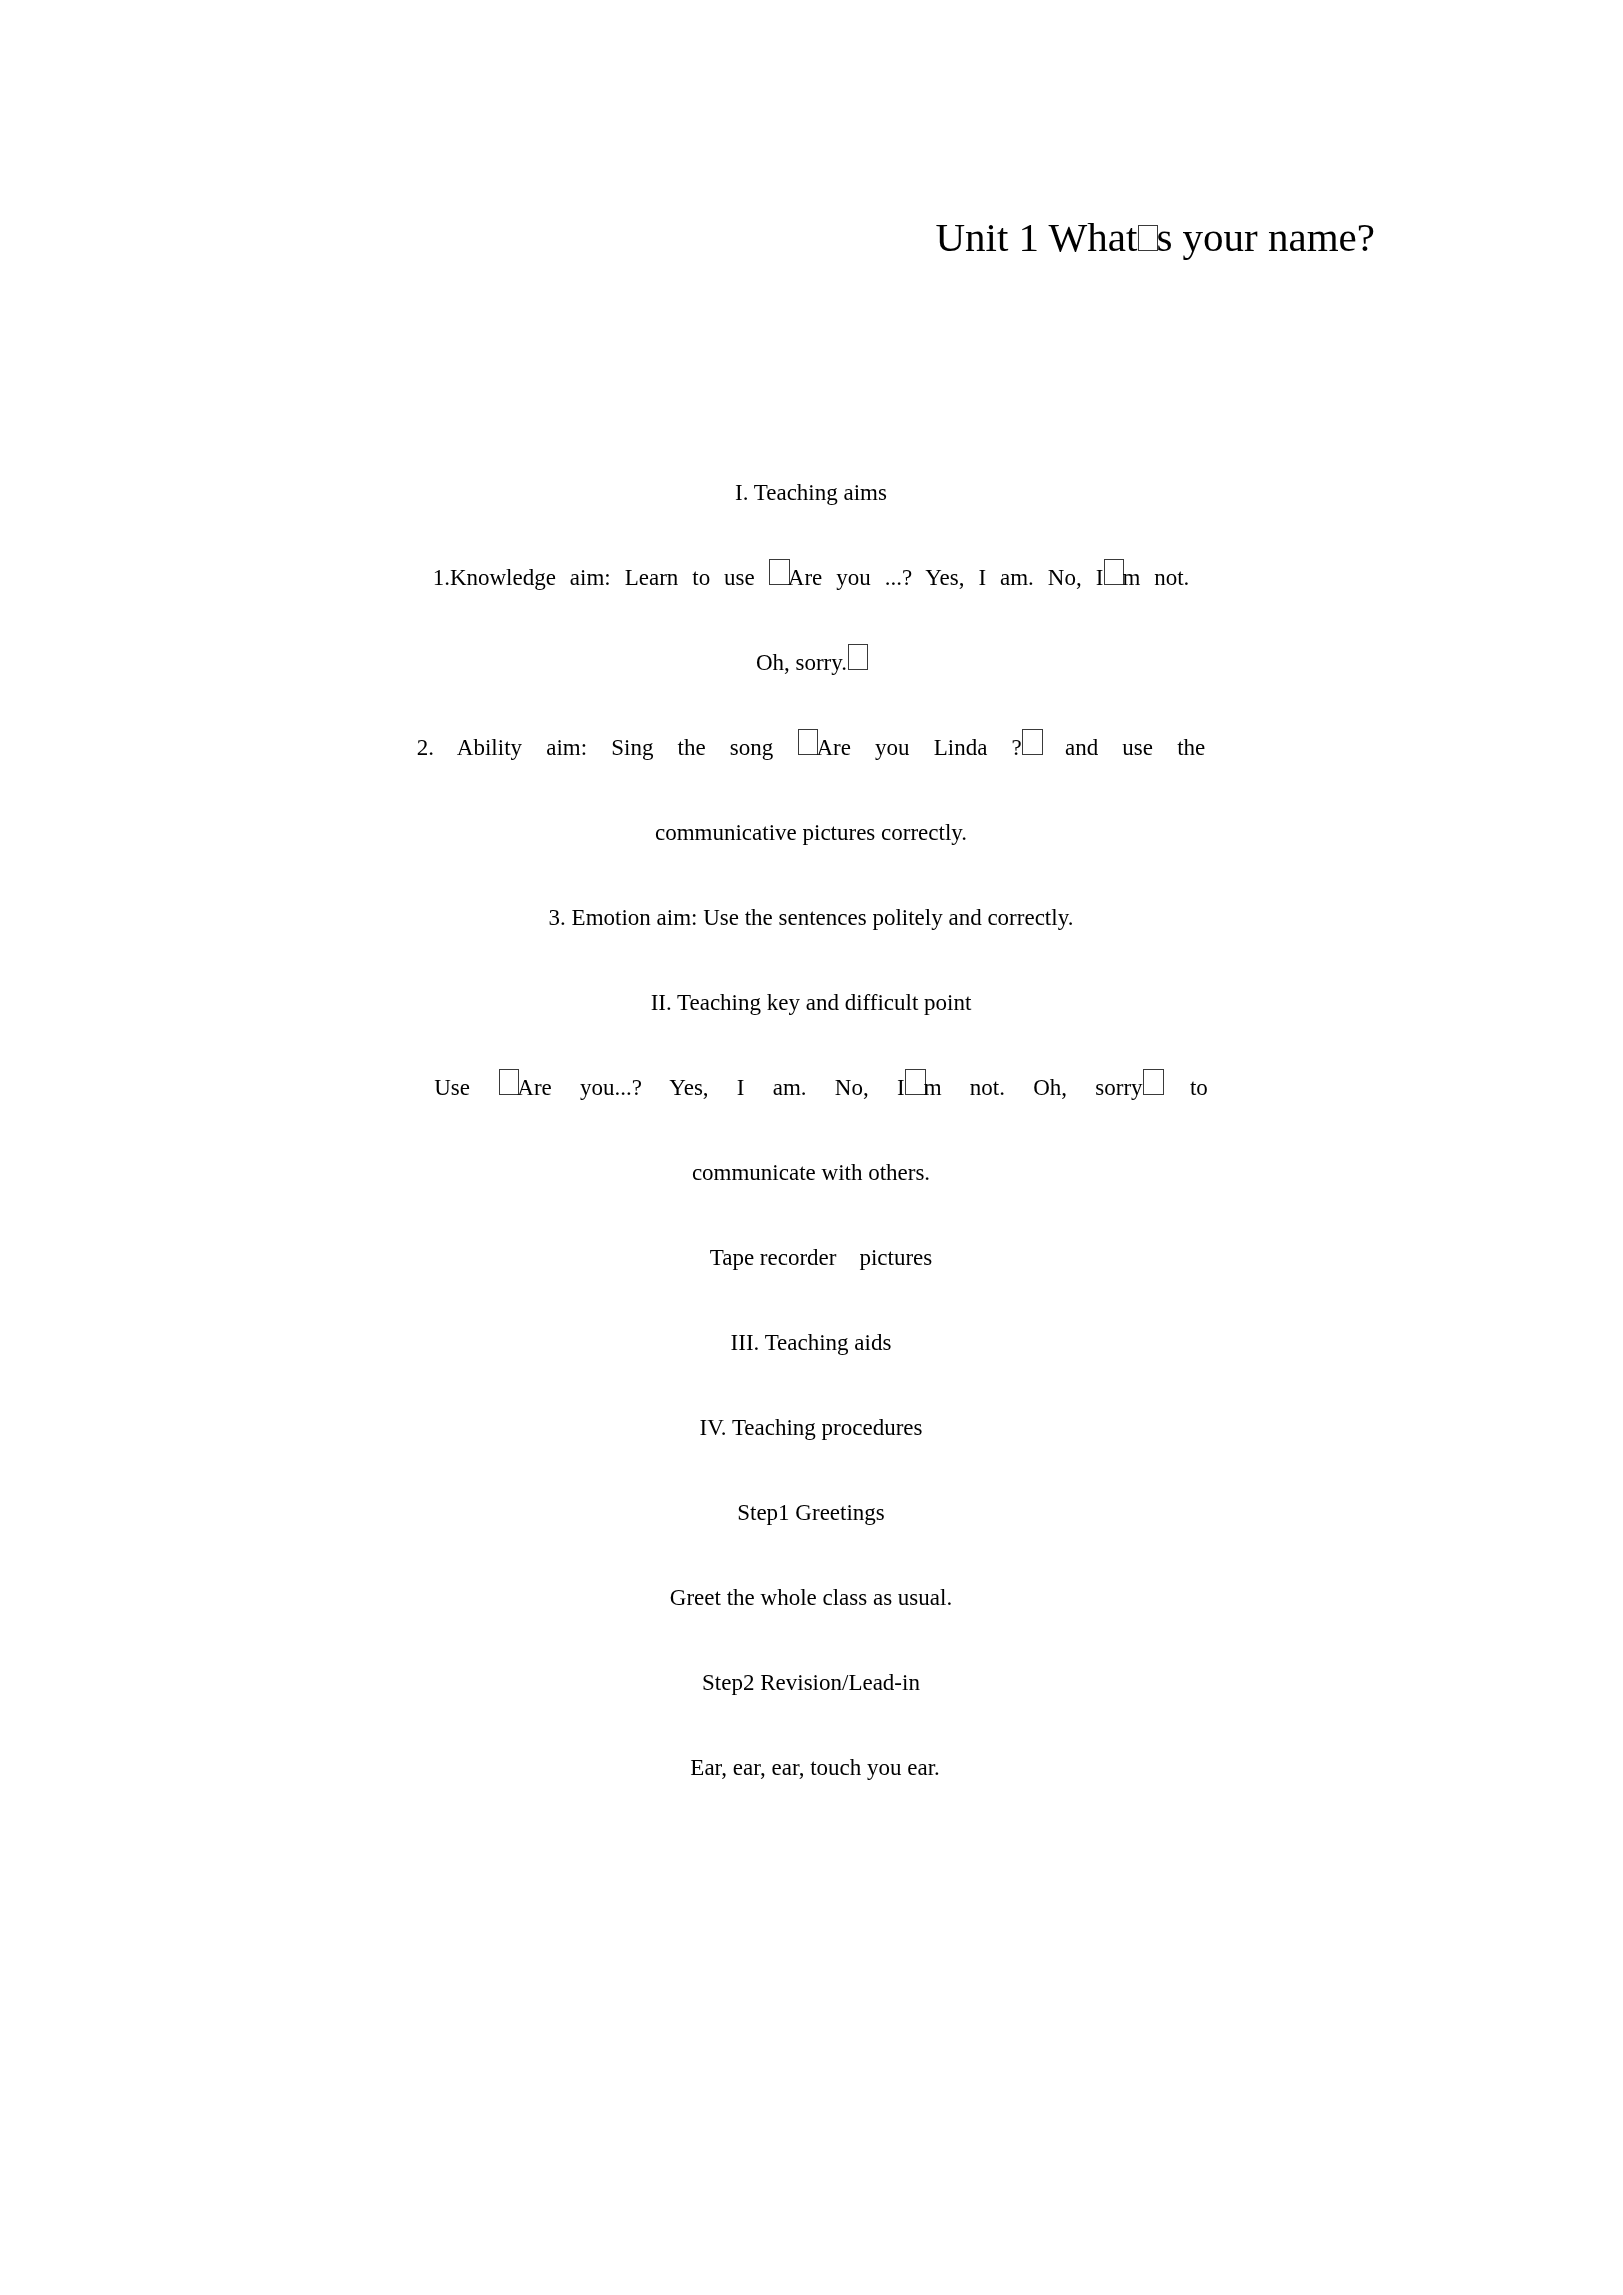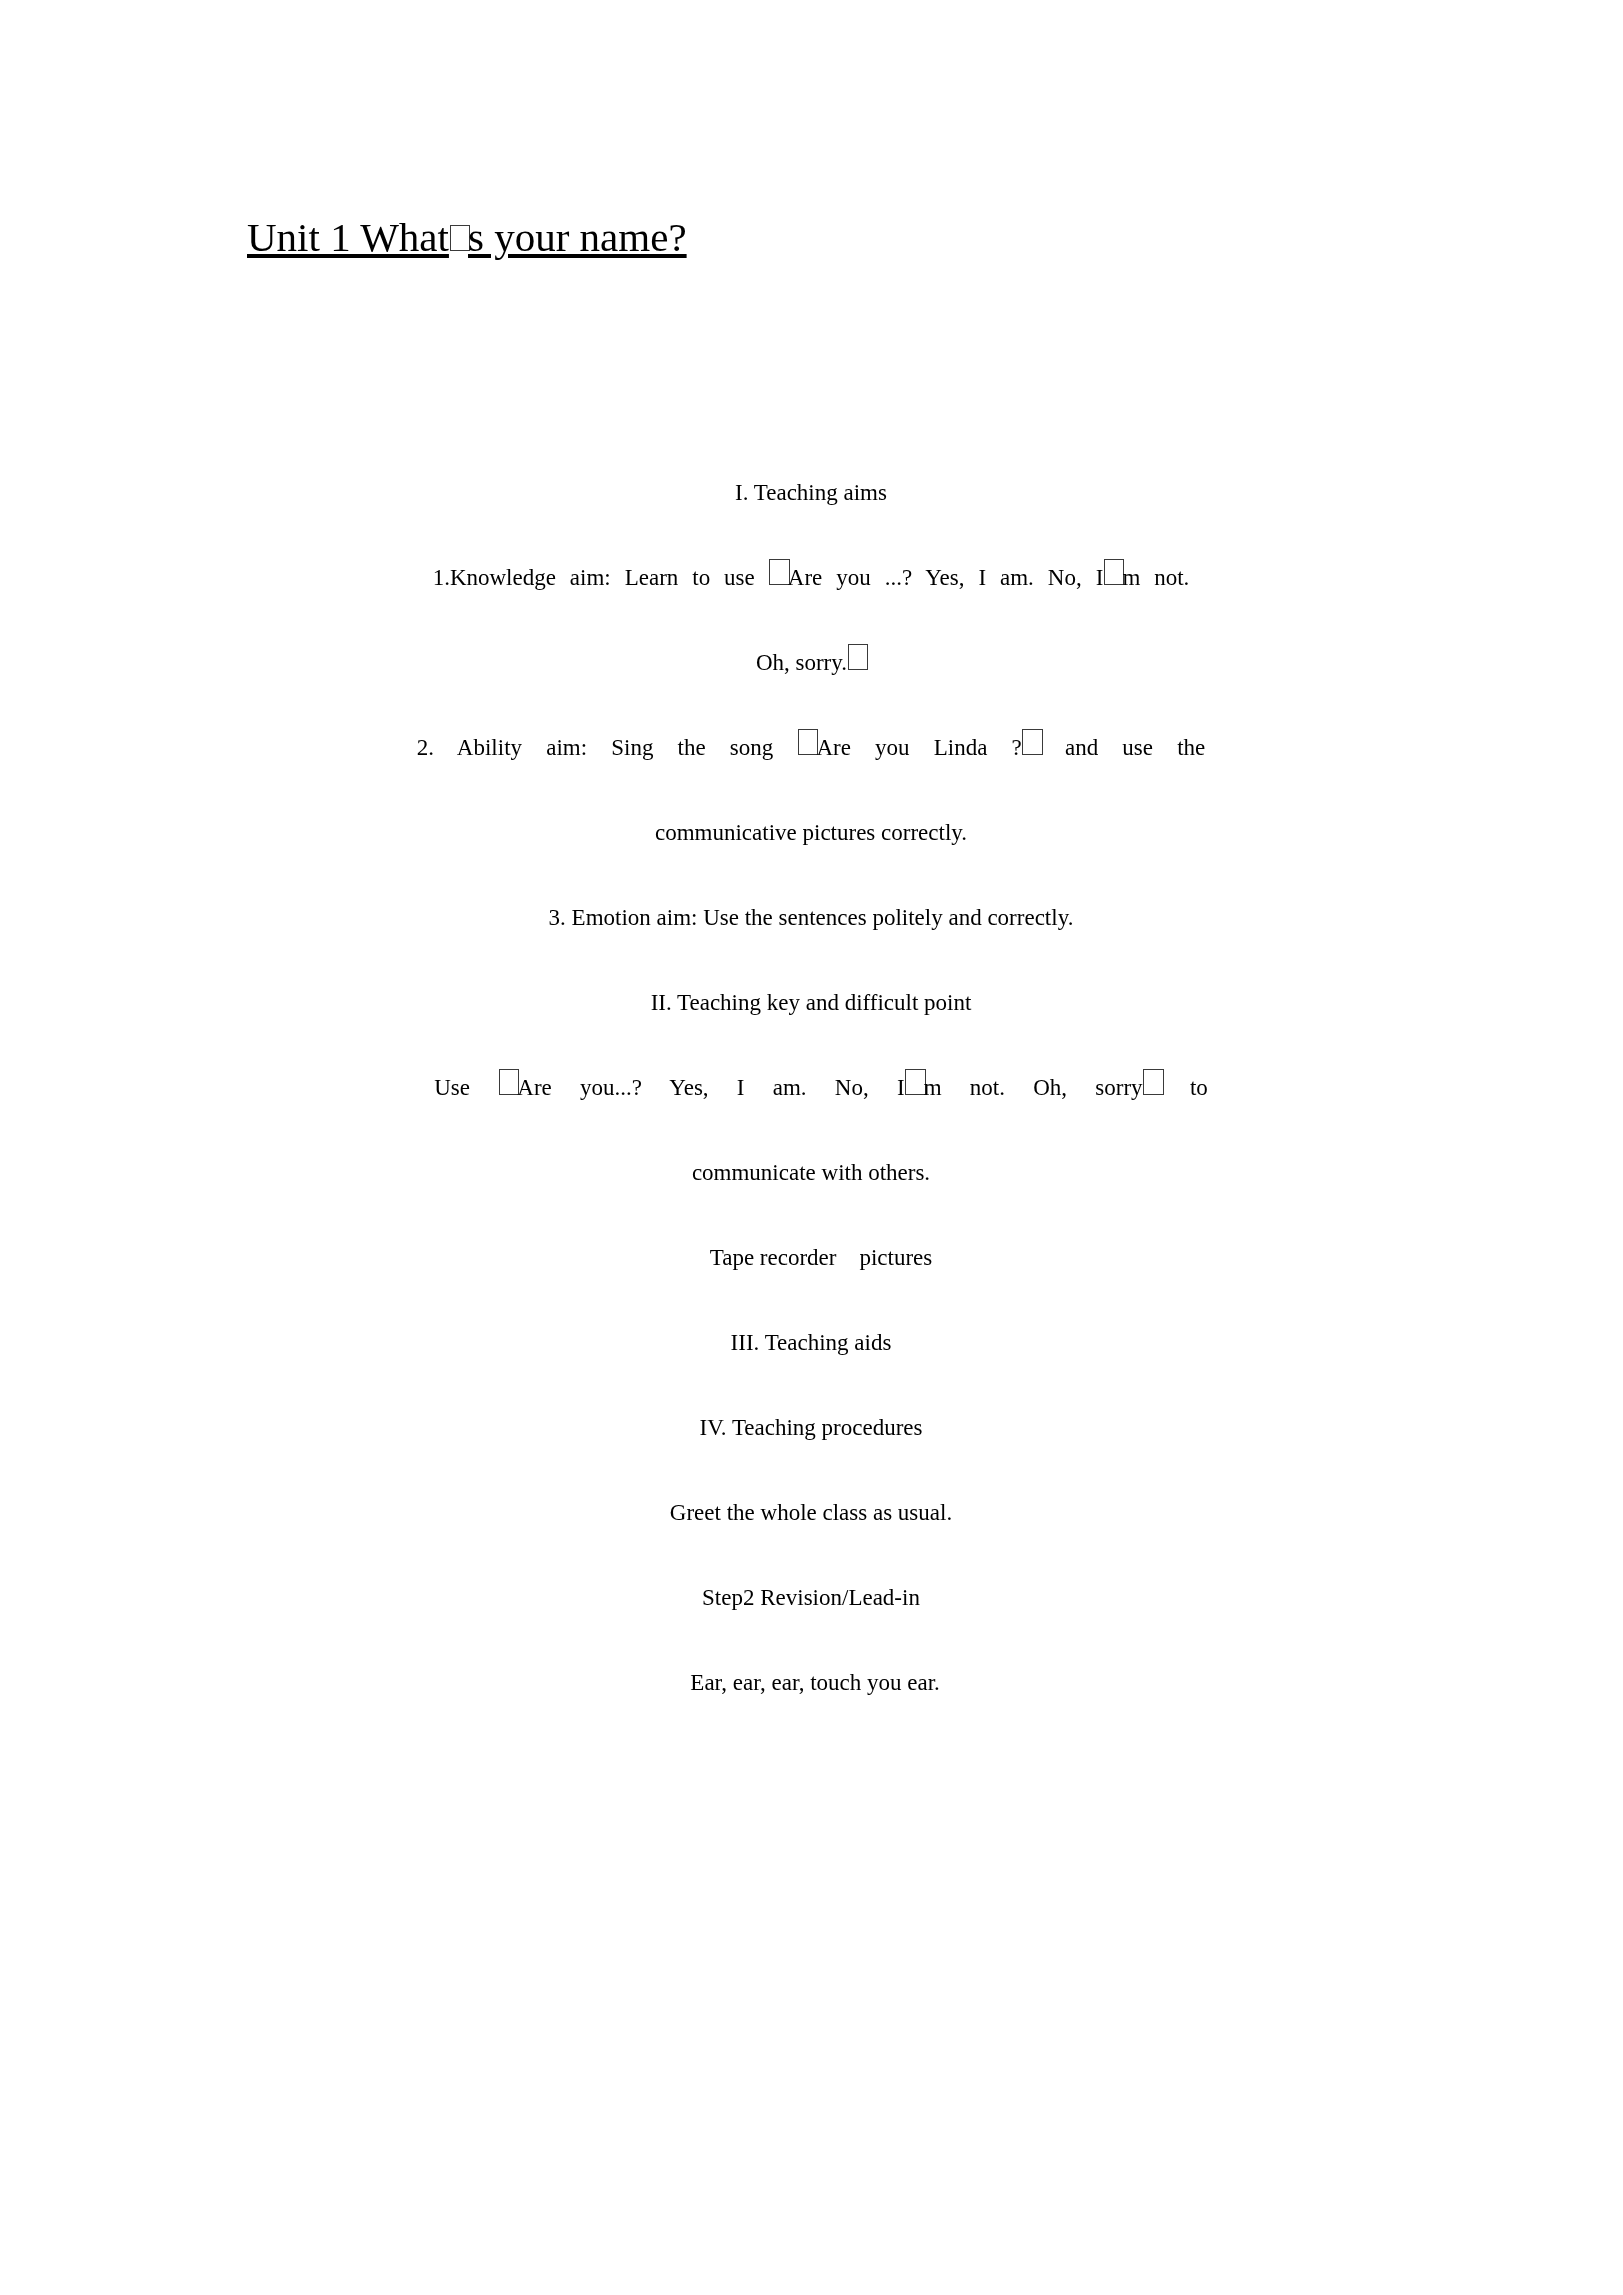--- a/index.html
+++ b/index.html
@@ -19,24 +19,23 @@
   .content {
     position: absolute;
     left: 247px;
     top: 195px;
     width: 1128px;
   }
   .doc-title {
     font-size: 41px;
     line-height: 85px;
     height: 85px;
-    text-align: left;
+    text-align: right;
     white-space: pre;
     margin-bottom: 170px;
-    text-decoration: underline;
   }
   .line {
     font-size: 23px;
     line-height: 85px;
     height: 85px;
     white-space: pre;
     text-align: center;
   }
   
   .indent    { padding-left: 20px; }
@@ -67,18 +66,19 @@
     <div class="line">Oh, sorry.<span class="tofu"></span></div>
     <div class="line ws1">2. Ability aim: Sing the song <span class="tofu"></span>Are you Linda ?<span class="tofu"></span> and use the</div>
     <div class="line">communicative pictures correctly.</div>
     <div class="line">3. Emotion aim: Use the sentences politely and correctly.</div>
     <div class="line">II. Teaching key and difficult point</div>
     <div class="line indent ws2">Use <span class="tofu"></span>Are you...? Yes, I am. No, I<span class="tofu"></span>m not. Oh, sorry<span class="tofu"></span> to</div>
     <div class="line">communicate with others.</div>
     <div class="line indent">Tape recorder    pictures</div>
     <div class="line">III. Teaching aids</div>
     <div class="line">IV. Teaching procedures</div>
+    <div class="line">Step1 Greetings</div>
     <div class="line">Greet the whole class as usual.</div>
     <div class="line">Step2 Revision/Lead-in</div>
     <div class="line indent-sm">Ear, ear, ear, touch you ear.</div>
   </div>
 </div>
 
 
 </body></html>

